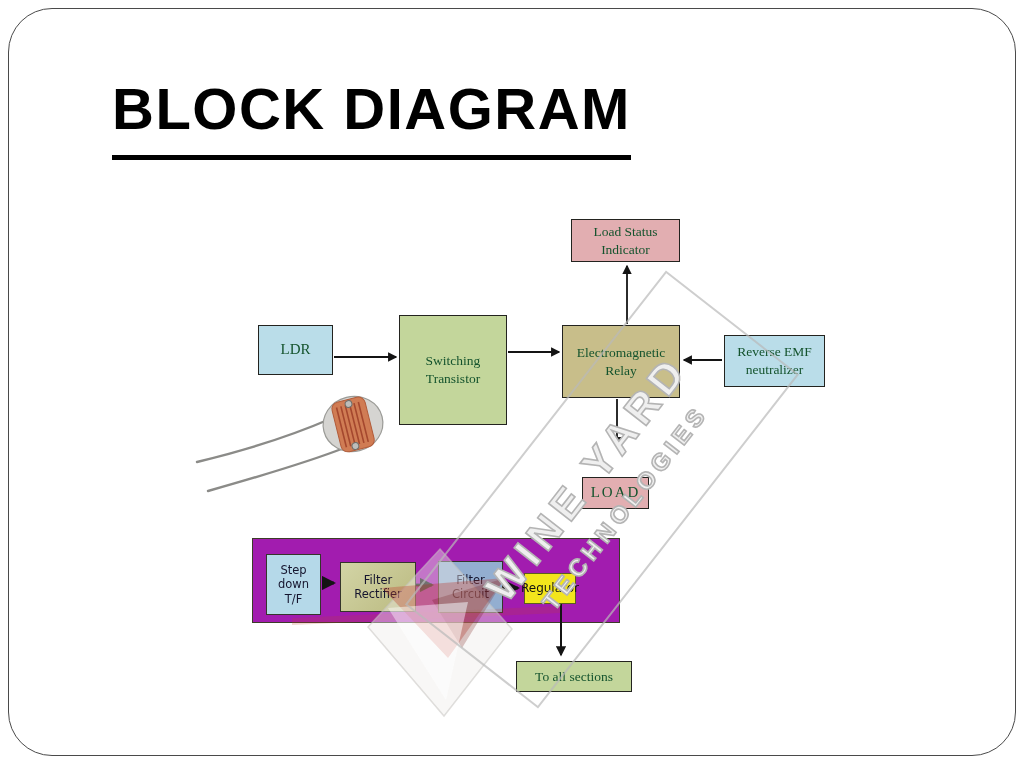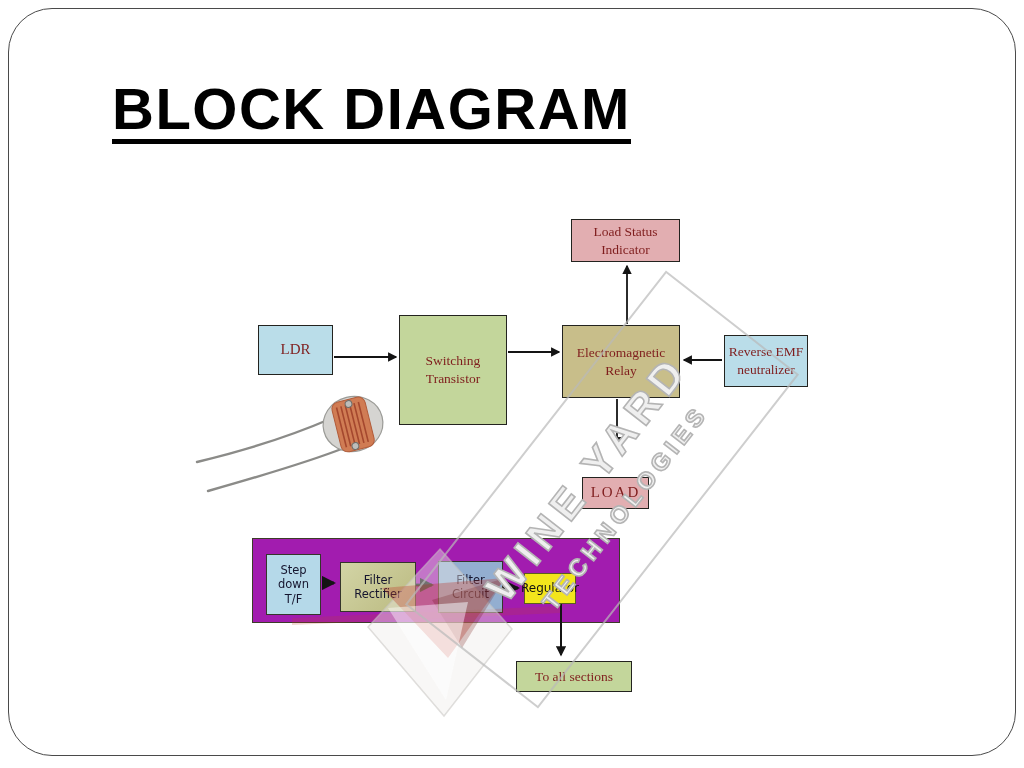--- a/index.html
+++ b/index.html
@@ -7,42 +7,42 @@
     position:relative; width:1024px; height:768px; background:#ffffff;
     overflow:hidden; font-family:"Liberation Sans", sans-serif;
   }
   .frame {
     position:absolute; left:8px; top:8px; right:8px; bottom:12px;
     border:1.5px solid #4a4a4a; border-radius:44px; z-index:1;
   }
   .title {
     position:absolute; left:112px; top:80px; margin:0; z-index:2;
     font-size:58px; font-weight:bold; letter-spacing:1.5px; color:#000;
-    line-height:1.0; border-bottom:5px solid #000; padding-bottom:1px;
+    line-height:1.0; border-bottom:5px solid #000; padding-bottom:17px;
     display:inline-block; white-space:nowrap;
   }
   .layer { position:absolute; left:0; top:0; width:1024px; height:768px; pointer-events:none; }
   .connectors { z-index:4; }
   .ldr-photo  { z-index:2; }
   .wm-logo    { z-index:5; opacity:.85; }
 
   .box {
     position:absolute; box-sizing:border-box; z-index:3;
     border:1.6px solid #23231f;
     display:flex; flex-direction:column; align-items:center; justify-content:center;
     text-align:center;
-    font-family:"Liberation Serif", serif; color:#7f1d1d;
+    font-family:"Liberation Serif", serif; color:#14532d;
   }
   .box span { display:block; line-height:1.3; }
 
   .b-loadstatus { left:571px; top:219px; width:109px; height:43px; font-size:13.5px; }
   .b-ldr        { left:258px; top:325px; width:75px;  height:50px; font-size:15px; }
   .b-switch     { left:399px; top:315px; width:108px; height:110px; font-size:13.5px; }
   .b-relay      { left:562px; top:325px; width:118px; height:73px; font-size:13.5px; }
-  .b-emf        { left:724px; top:335px; width:84px; height:52px; font-size:13.5px;align-items:center; }
+  .b-emf        { left:724px; top:335px; width:101px; height:52px; font-size:13.5px;align-items:center; }
   .b-load       { left:582px; top:449px; width:67px;  height:32px; font-size:15px; letter-spacing:2px; }
   .b-toall      { left:508px; top:661px; width:116px; height:31px; font-size:13.5px; }
 
   .ps-container {
     position:absolute; left:252px; top:538px; width:368px; height:85px;
     box-sizing:border-box; border:1.8px solid #3c3c28; z-index:3;
   }
   .ps-box {
     position:absolute; box-sizing:border-box; border:1.6px solid #35352b;
     display:flex; flex-direction:column; align-items:center; justify-content:center;

